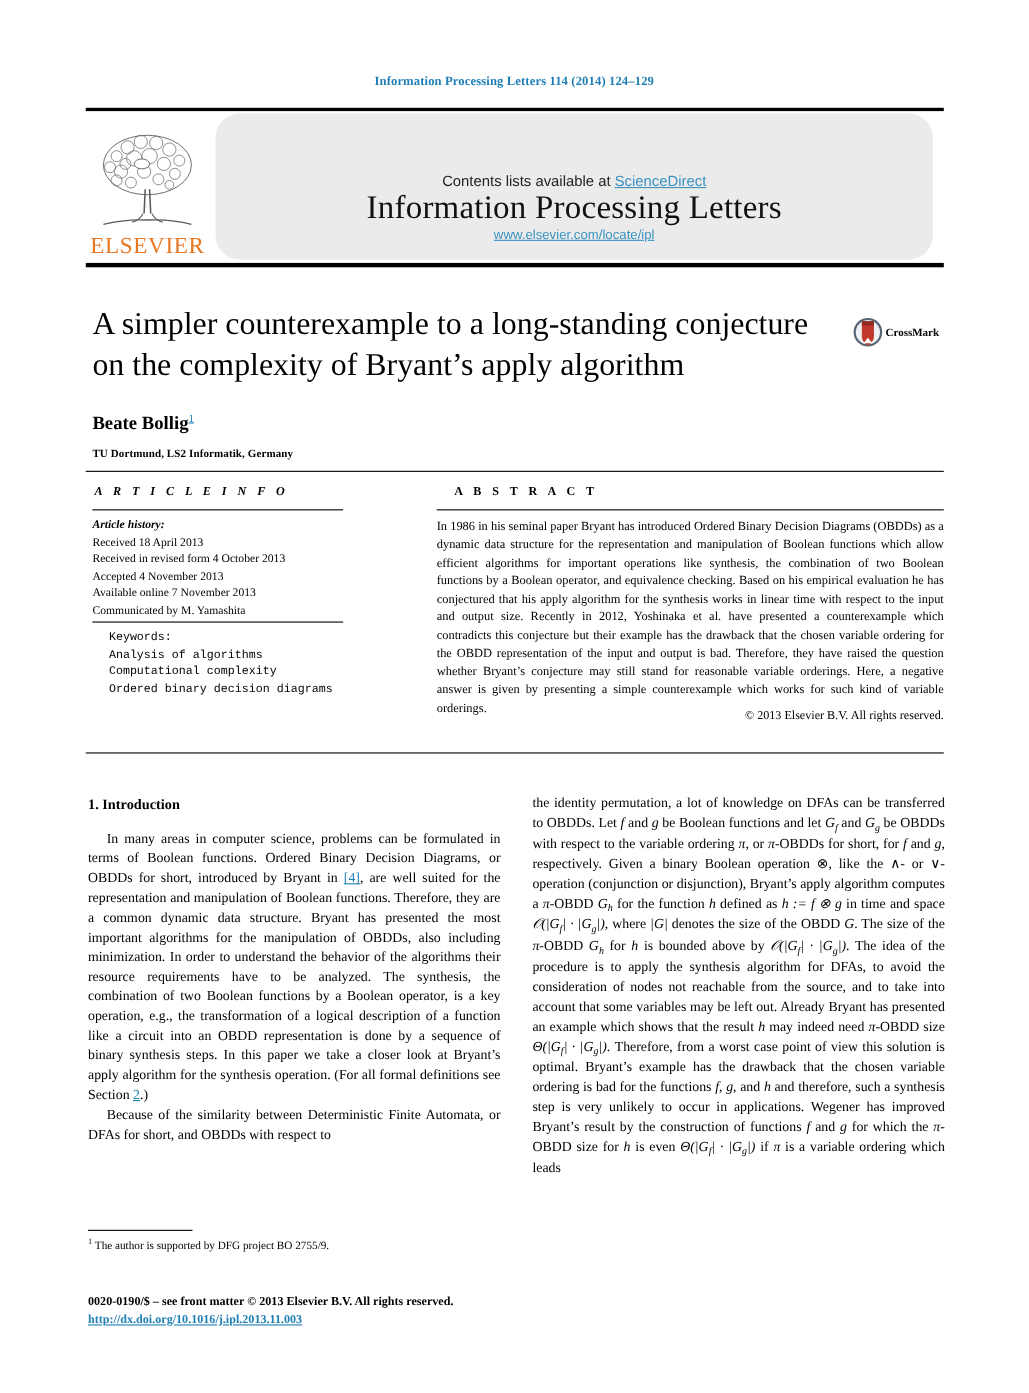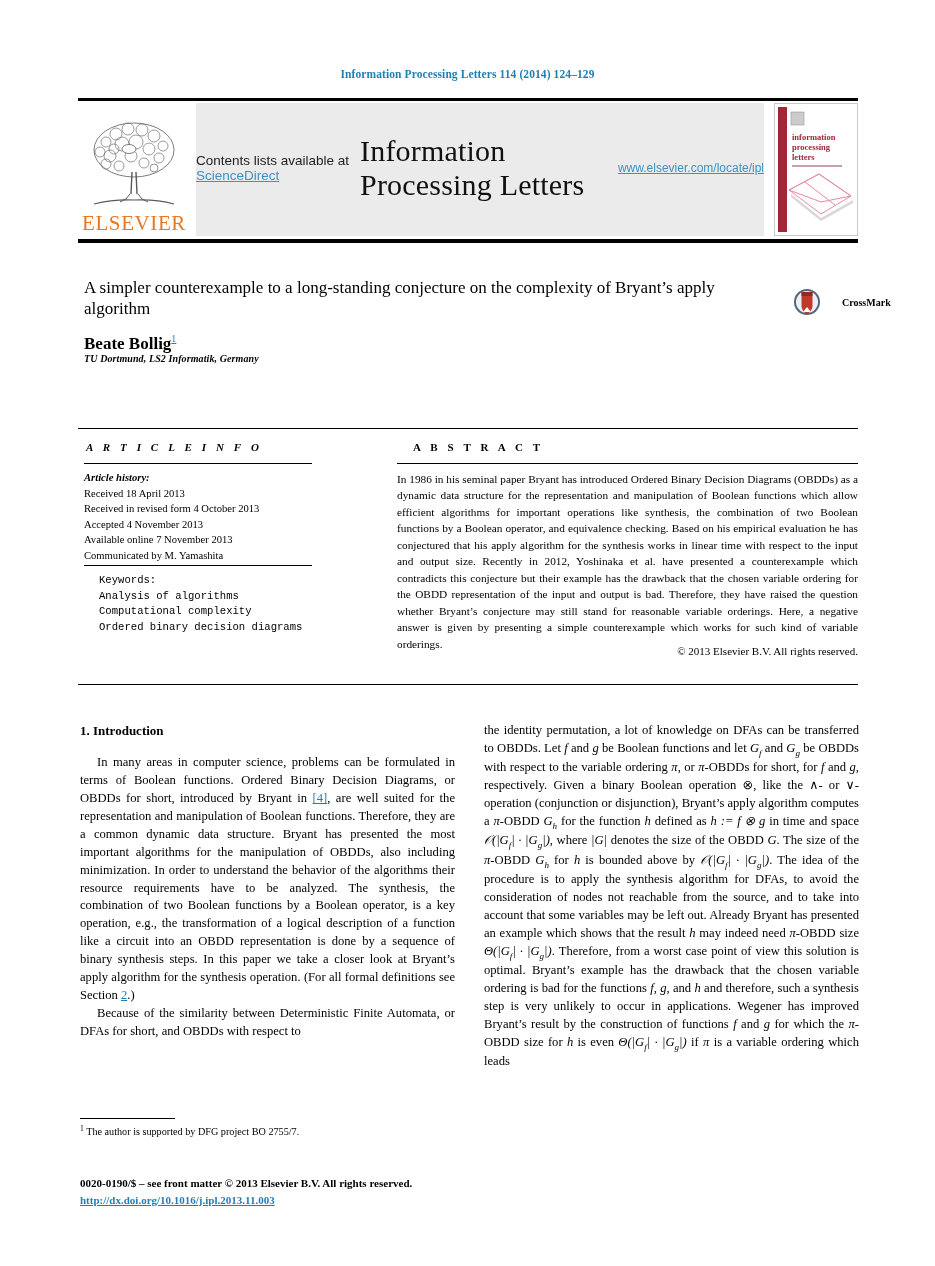--- a/index.html
+++ b/index.html
@@ -75,26 +75,27 @@
     font-size: 21px;
     letter-spacing: 0.6px;
     color: #e87722;
     line-height: 1;
     margin-top: 1px;
   }
   .mast-center {
     flex: 1 1 auto;
     background: #ebebeb;
     display: flex;
-    flex-direction: row;
+    flex-direction: column;
     align-items: center;
-    justify-content: space-between;
+    justify-content: flex-end;
     padding: 13px 0 16px 0;
     box-sizing: border-box;
     margin: 0 10px 0 6px;
+    border-radius: 22px;
   }
   .contents-line {
     font-family: "Liberation Sans", sans-serif;
     font-size: 13.5px;
     color: #222;
   }
   .contents-line .sd {
     color: #3c93c2;
   }
   .journal-title {
@@ -119,51 +120,51 @@
   }
 
   
   .title-block {
     position: absolute;
     left: 84px; top: 277px;
     width: 660px;
   }
   .paper-title {
     font-family: "Liberation Serif", serif;
-    font-size: 17px;
+    font-size: 29px;
     line-height: 1.26;
     font-weight: normal;
     color: #000;
     margin: 0;
   }
   .author-line {
-    margin-top: 13px;
+    margin-top: 25px;
     font-family: "Liberation Serif", serif;
     font-size: 17px;
     font-weight: bold;
   }
   .author-line .fn {
     font-size: 10px;
     vertical-align: super;
     color: #1f7fb5;
     font-weight: normal;
   }
   .affiliation {
+    margin-top: 12px;
     font-family: "Liberation Serif", serif;
     font-size: 10px;
-    font-style: italic;
     font-weight: bold;
     letter-spacing: 0.1px;
   }
   .crossmark {
     position: absolute;
-    left: 793px; top: 288px;
+    left: 775px; top: 288px;
     display: flex;
     align-items: center;
-    gap: 21px;
+    gap: 2px;
   }
   .crossmark-word {
     font-family: "Liberation Serif", serif;
     font-size: 10px;
     font-weight: bold;
     color: #000;
   }
 
   
   .rule-mid {
@@ -342,38 +343,20 @@
       </div>
 
       <div class="mast-center">
         <div class="contents-line">
           <span>Contents lists available at </span><a class="sd" href="#">ScienceDirect</a>
         </div>
         <div class="journal-title">Information Processing Letters</div>
         <a class="journal-url" href="#">www.elsevier.com/locate/ipl</a>
       </div>
 
-      <div class="cover-thumb">
-        <svg width="82" height="131" viewBox="0 0 82 131">
-          <rect x="0" y="0" width="82" height="131" fill="#ffffff"></rect>
-          <rect x="3" y="3" width="9" height="125" fill="#a32638"></rect>
-          <rect x="16" y="8" width="13" height="13" fill="#cccccc" stroke="#888" stroke-width="0.5"></rect>
-          <text x="17" y="36" font-family="Liberation Serif, serif" font-size="8.5" font-weight="bold" fill="#a32638">information</text>
-          <text x="17" y="46" font-family="Liberation Serif, serif" font-size="8.5" font-weight="bold" fill="#a32638">processing</text>
-          <text x="17" y="56" font-family="Liberation Serif, serif" font-size="8.5" font-weight="bold" fill="#a32638">letters</text>
-          <rect x="17" y="61" width="50" height="2" fill="#c9a0aa"></rect>
-          <g stroke="#e88aa0" stroke-width="1" fill="none">
-            <path d="M14 86 L44 70 L76 92 L46 110 Z"></path>
-            <path d="M14 86 L46 98 L76 92"></path>
-            <path d="M14 86 L44 70 M76 92 L44 70"></path>
-            <path d="M30 78 L60 101"></path>
-          </g>
-          <path d="M16 90 L46 114 L78 96 L78 99 L46 117 L16 93 Z" fill="#d8d8d8"></path>
-        </svg>
-      </div>
 
     </div>
   </div>
   <div class="rule-thick-bottom"></div>
 
   <div class="title-block">
     <h1 class="paper-title">A simpler counterexample to a long-standing conjecture on the complexity of Bryant’s apply algorithm</h1>
     <div class="author-line">
       <span>Beate Bollig</span><a class="fn" href="#">1</a>
     </div>
@@ -426,20 +409,20 @@
     <p>Because of the similarity between Deterministic Finite Automata, or DFAs for short, and OBDDs with respect to</p>
   </div>
 
   <div class="body-col right">
     <p class="noindent"><span>the identity permutation, a lot of knowledge on DFAs can be transferred to OBDDs. Let </span><span class="mi">f</span><span> and </span><span class="mi">g</span><span> be Boolean functions and let </span><span class="mi">G<sub>f</sub></span><span> and </span><span class="mi">G<sub>g</sub></span><span> be OBDDs with respect to the variable ordering </span><span class="mi">π</span><span>, or </span><span class="mi">π</span><span>-OBDDs for short, for </span><span class="mi">f</span><span> and </span><span class="mi">g</span><span>, respectively. Given a binary Boolean operation </span><span>⊗</span><span>, like the </span><span>∧</span><span>- or </span><span>∨</span><span>-operation (conjunction or disjunction), Bryant’s apply algorithm computes a </span><span class="mi">π</span><span>-OBDD </span><span class="mi">G<sub>h</sub></span><span> for the function </span><span class="mi">h</span><span> defined as </span><span class="mi">h := f ⊗ g</span><span> in time and space </span><span class="mi">𝒪(|G<sub>f</sub>|&nbsp;·&nbsp;|G<sub>g</sub>|)</span><span>, where </span><span class="mi">|G|</span><span> denotes the size of the OBDD </span><span class="mi">G</span><span>. The size of the </span><span class="mi">π</span><span>-OBDD </span><span class="mi">G<sub>h</sub></span><span> for </span><span class="mi">h</span><span> is bounded above by </span><span class="mi">𝒪(|G<sub>f</sub>|&nbsp;·&nbsp;|G<sub>g</sub>|)</span><span>. The idea of the procedure is to apply the synthesis algorithm for DFAs, to avoid the consideration of nodes not reachable from the source, and to take into account that some variables may be left out. Already Bryant has presented an example which shows that the result </span><span class="mi">h</span><span> may indeed need </span><span class="mi">π</span><span>-OBDD size </span><span class="mi">Θ(|G<sub>f</sub>|&nbsp;·&nbsp;|G<sub>g</sub>|)</span><span>. Therefore, from a worst case point of view this solution is optimal. Bryant’s example has the drawback that the chosen variable ordering is bad for the functions </span><span class="mi">f</span><span>, </span><span class="mi">g</span><span>, and </span><span class="mi">h</span><span> and therefore, such a synthesis step is very unlikely to occur in applications. Wegener has improved Bryant’s result by the construction of functions </span><span class="mi">f</span><span> and </span><span class="mi">g</span><span> for which the </span><span class="mi">π</span><span>-OBDD size for </span><span class="mi">h</span><span> is even </span><span class="mi">Θ(|G<sub>f</sub>|&nbsp;·&nbsp;|G<sub>g</sub>|)</span><span> if </span><span class="mi">π</span><span> is a variable ordering which leads</span></p>
   </div>
 
   <div class="foot-rule"></div>
   <div class="footnote">
     <span class="fnum">1</span>
-    <span>The author is supported by DFG project BO 2755/7.</span>
+    <span>The author is supported by DFG project BO 2755/9.</span>
   </div>
   <div class="footer">
     <span>0020-0190/$ – see front matter © 2013 Elsevier B.V. All rights reserved.</span>
     <a class="doi" href="#">http://dx.doi.org/10.1016/j.ipl.2013.11.003</a>
   </div>
 
 </div>
 
 </body></html>

